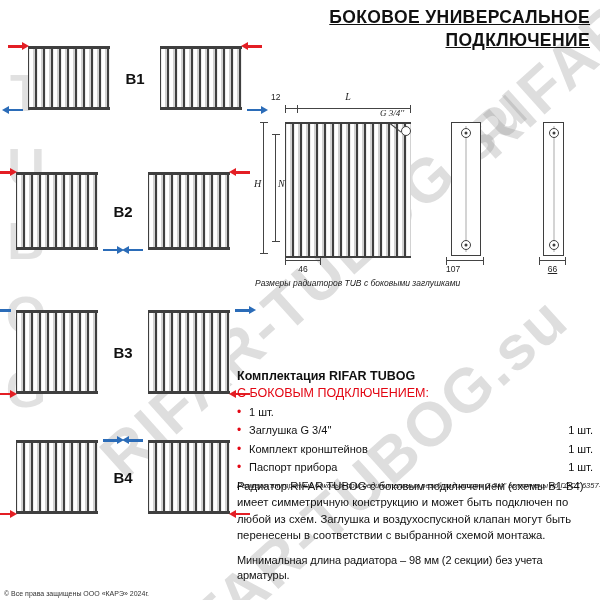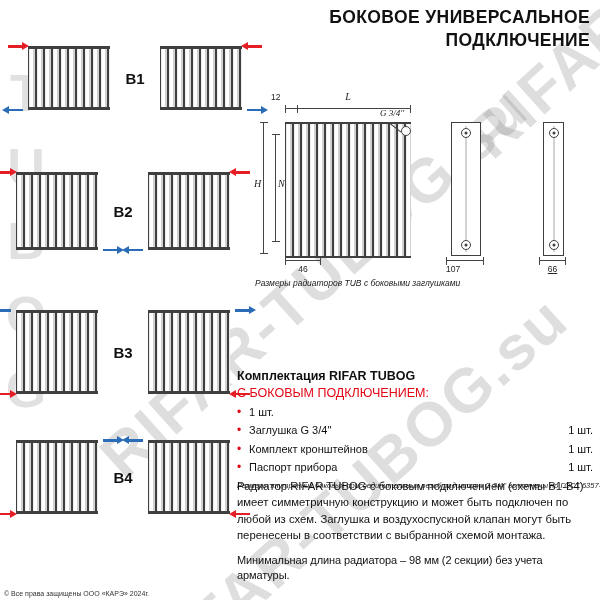--- a/index.html
+++ b/index.html
@@ -14,21 +14,21 @@
   .wm-diag{font-size:62px;transform:rotate(-42deg);transform-origin:left center;}
   .wm-vert{left:-4px;top:64px;font-size:52px;writing-mode:vertical-rl;
            text-orientation:upright;letter-spacing:16px;opacity:.25;}
   #wm1{left:110px;top:430px;}
   #wm2{left:150px;top:640px;}
   #wm3{left:478px;top:110px;}
   
   .content{position:absolute;inset:0;z-index:2;}
   
   .page-title{position:absolute;top:6px;right:10px;text-align:right;
-    font-size:17.5px;font-weight:bold;line-height:1.32;letter-spacing:.4px;}
+    font-size:17.5px;font-weight:bold;line-height:1.32;letter-spacing:.4px;text-decoration:underline;}
   
   .scheme-row{position:absolute;left:16px;width:214px;display:flex;}
   .rad-wrap{position:relative;width:82px;}
   .radiator{position:absolute;inset:0;
     border-top:3px solid #3f3f3f;border-bottom:3px solid #3f3f3f;
     background:repeating-linear-gradient(90deg,
       #3f3f3f 0px,#3f3f3f 1px,#ececec 1px,#ececec 2px,
       #ffffff 2px,#ffffff 5px,#d2d2d2 5px,#d2d2d2 7px,#3f3f3f 7px,#3f3f3f 8px);}
   .scheme-label{width:50px;display:flex;align-items:center;justify-content:center;
     font-weight:bold;font-size:15px;}

